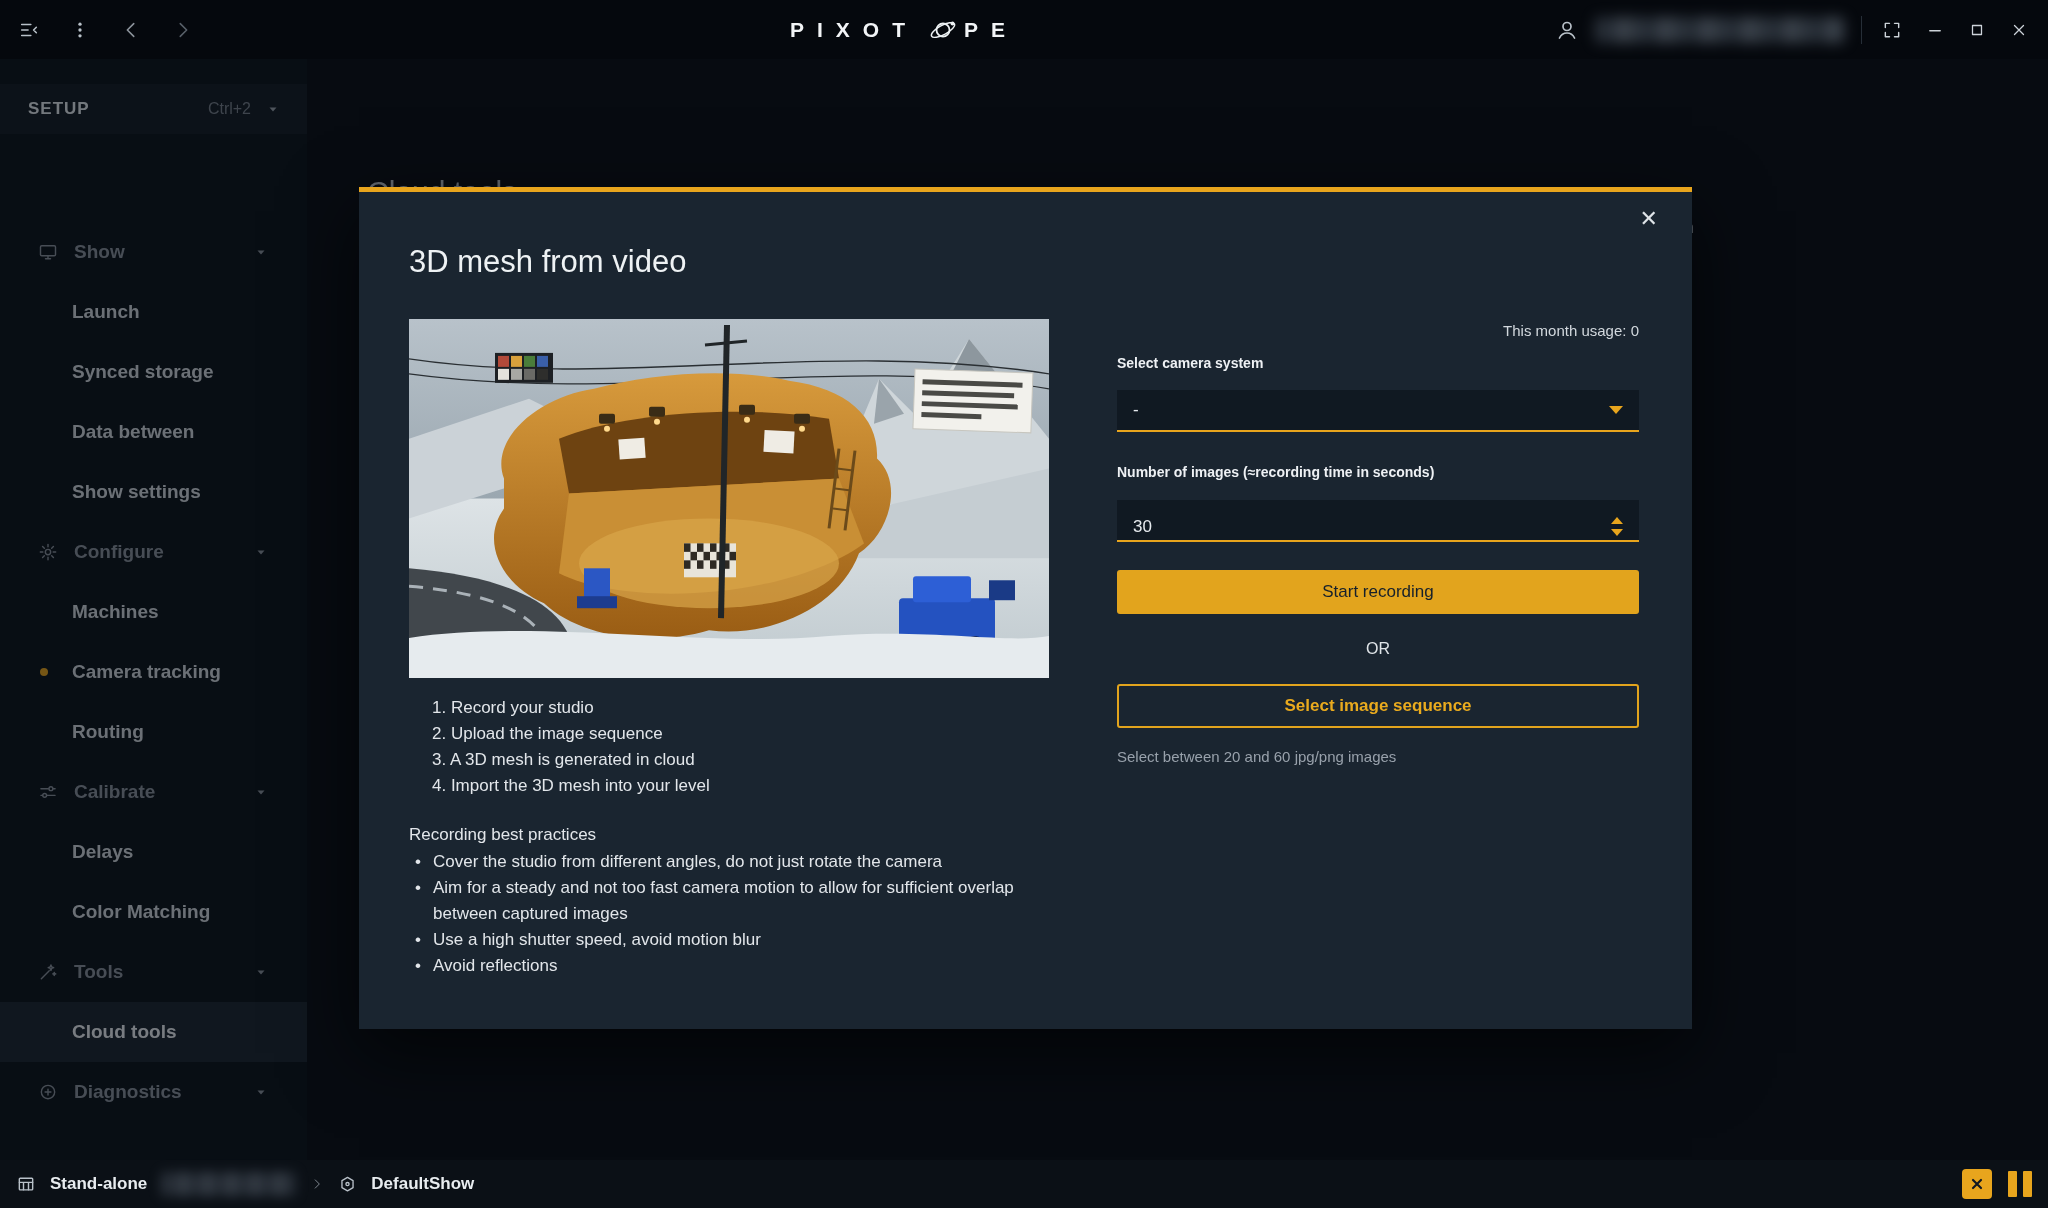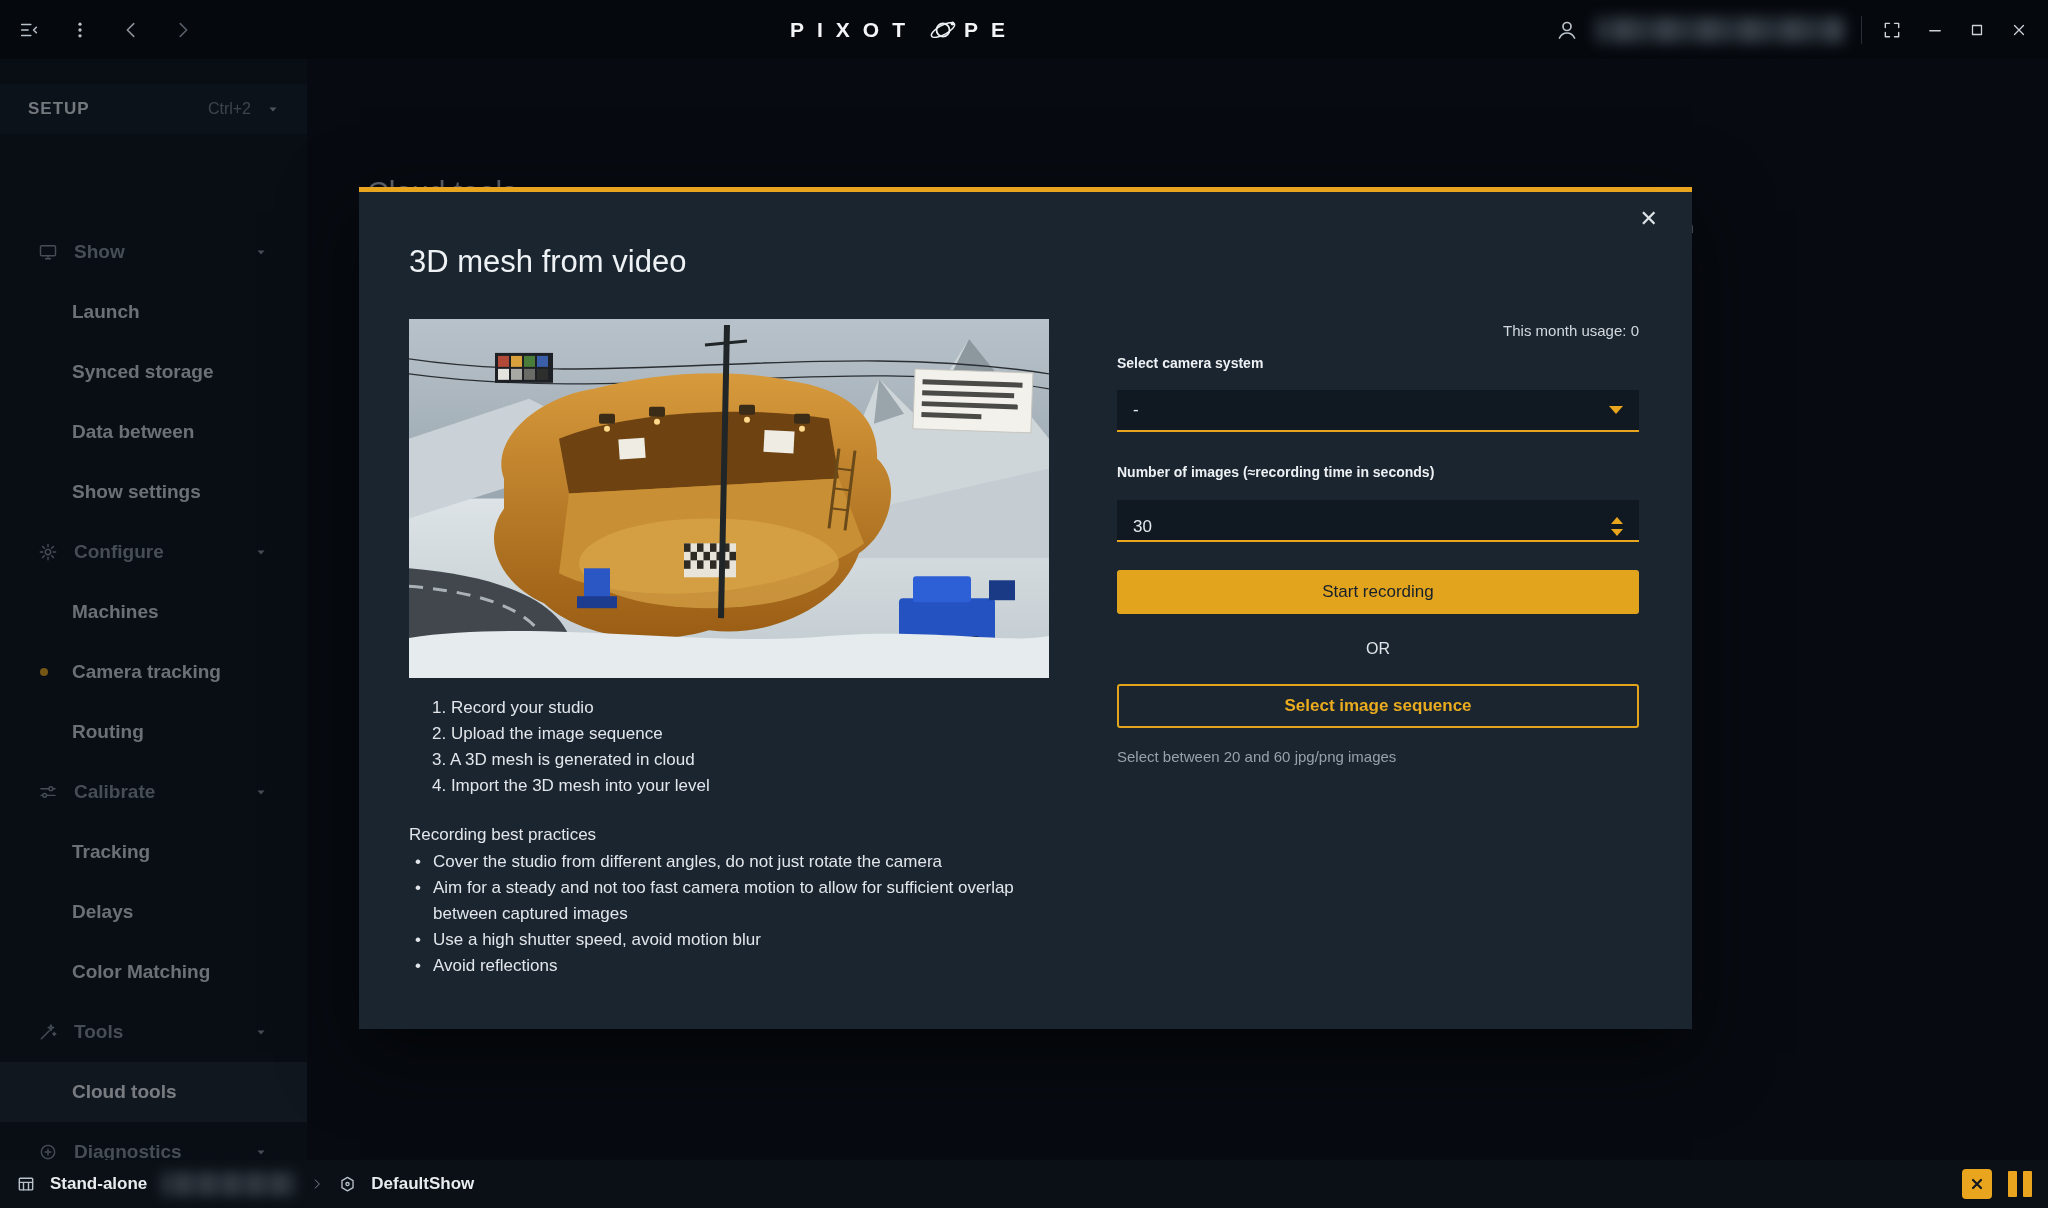--- a/index.html
+++ b/index.html
@@ -273,23 +273,20 @@
               <circle cx="15.5" cy="8" r="2.3"></circle>
               <circle cx="8" cy="16" r="2.3"></circle>
             </svg>
         </span>
         <span class="nav-label">Calibrate</span>
         <span class="nav-chevron">
             <svg width="12" height="12" viewBox="0 0 24 24">
               <path d="M5 9l7 8 7-8z" fill="currentColor"></path>
             </svg>
           </span>
-      </div>
-      <div class="nav-row sub">
-        <span class="nav-label">Tracking</span>
       </div>
       <div class="nav-row sub">
         <span class="nav-label">Delays</span>
       </div>
       <div class="nav-row sub">
         <span class="nav-label">Color Matching</span>
       </div>
 
       <div class="nav-row section">
         <span class="nav-icon">

